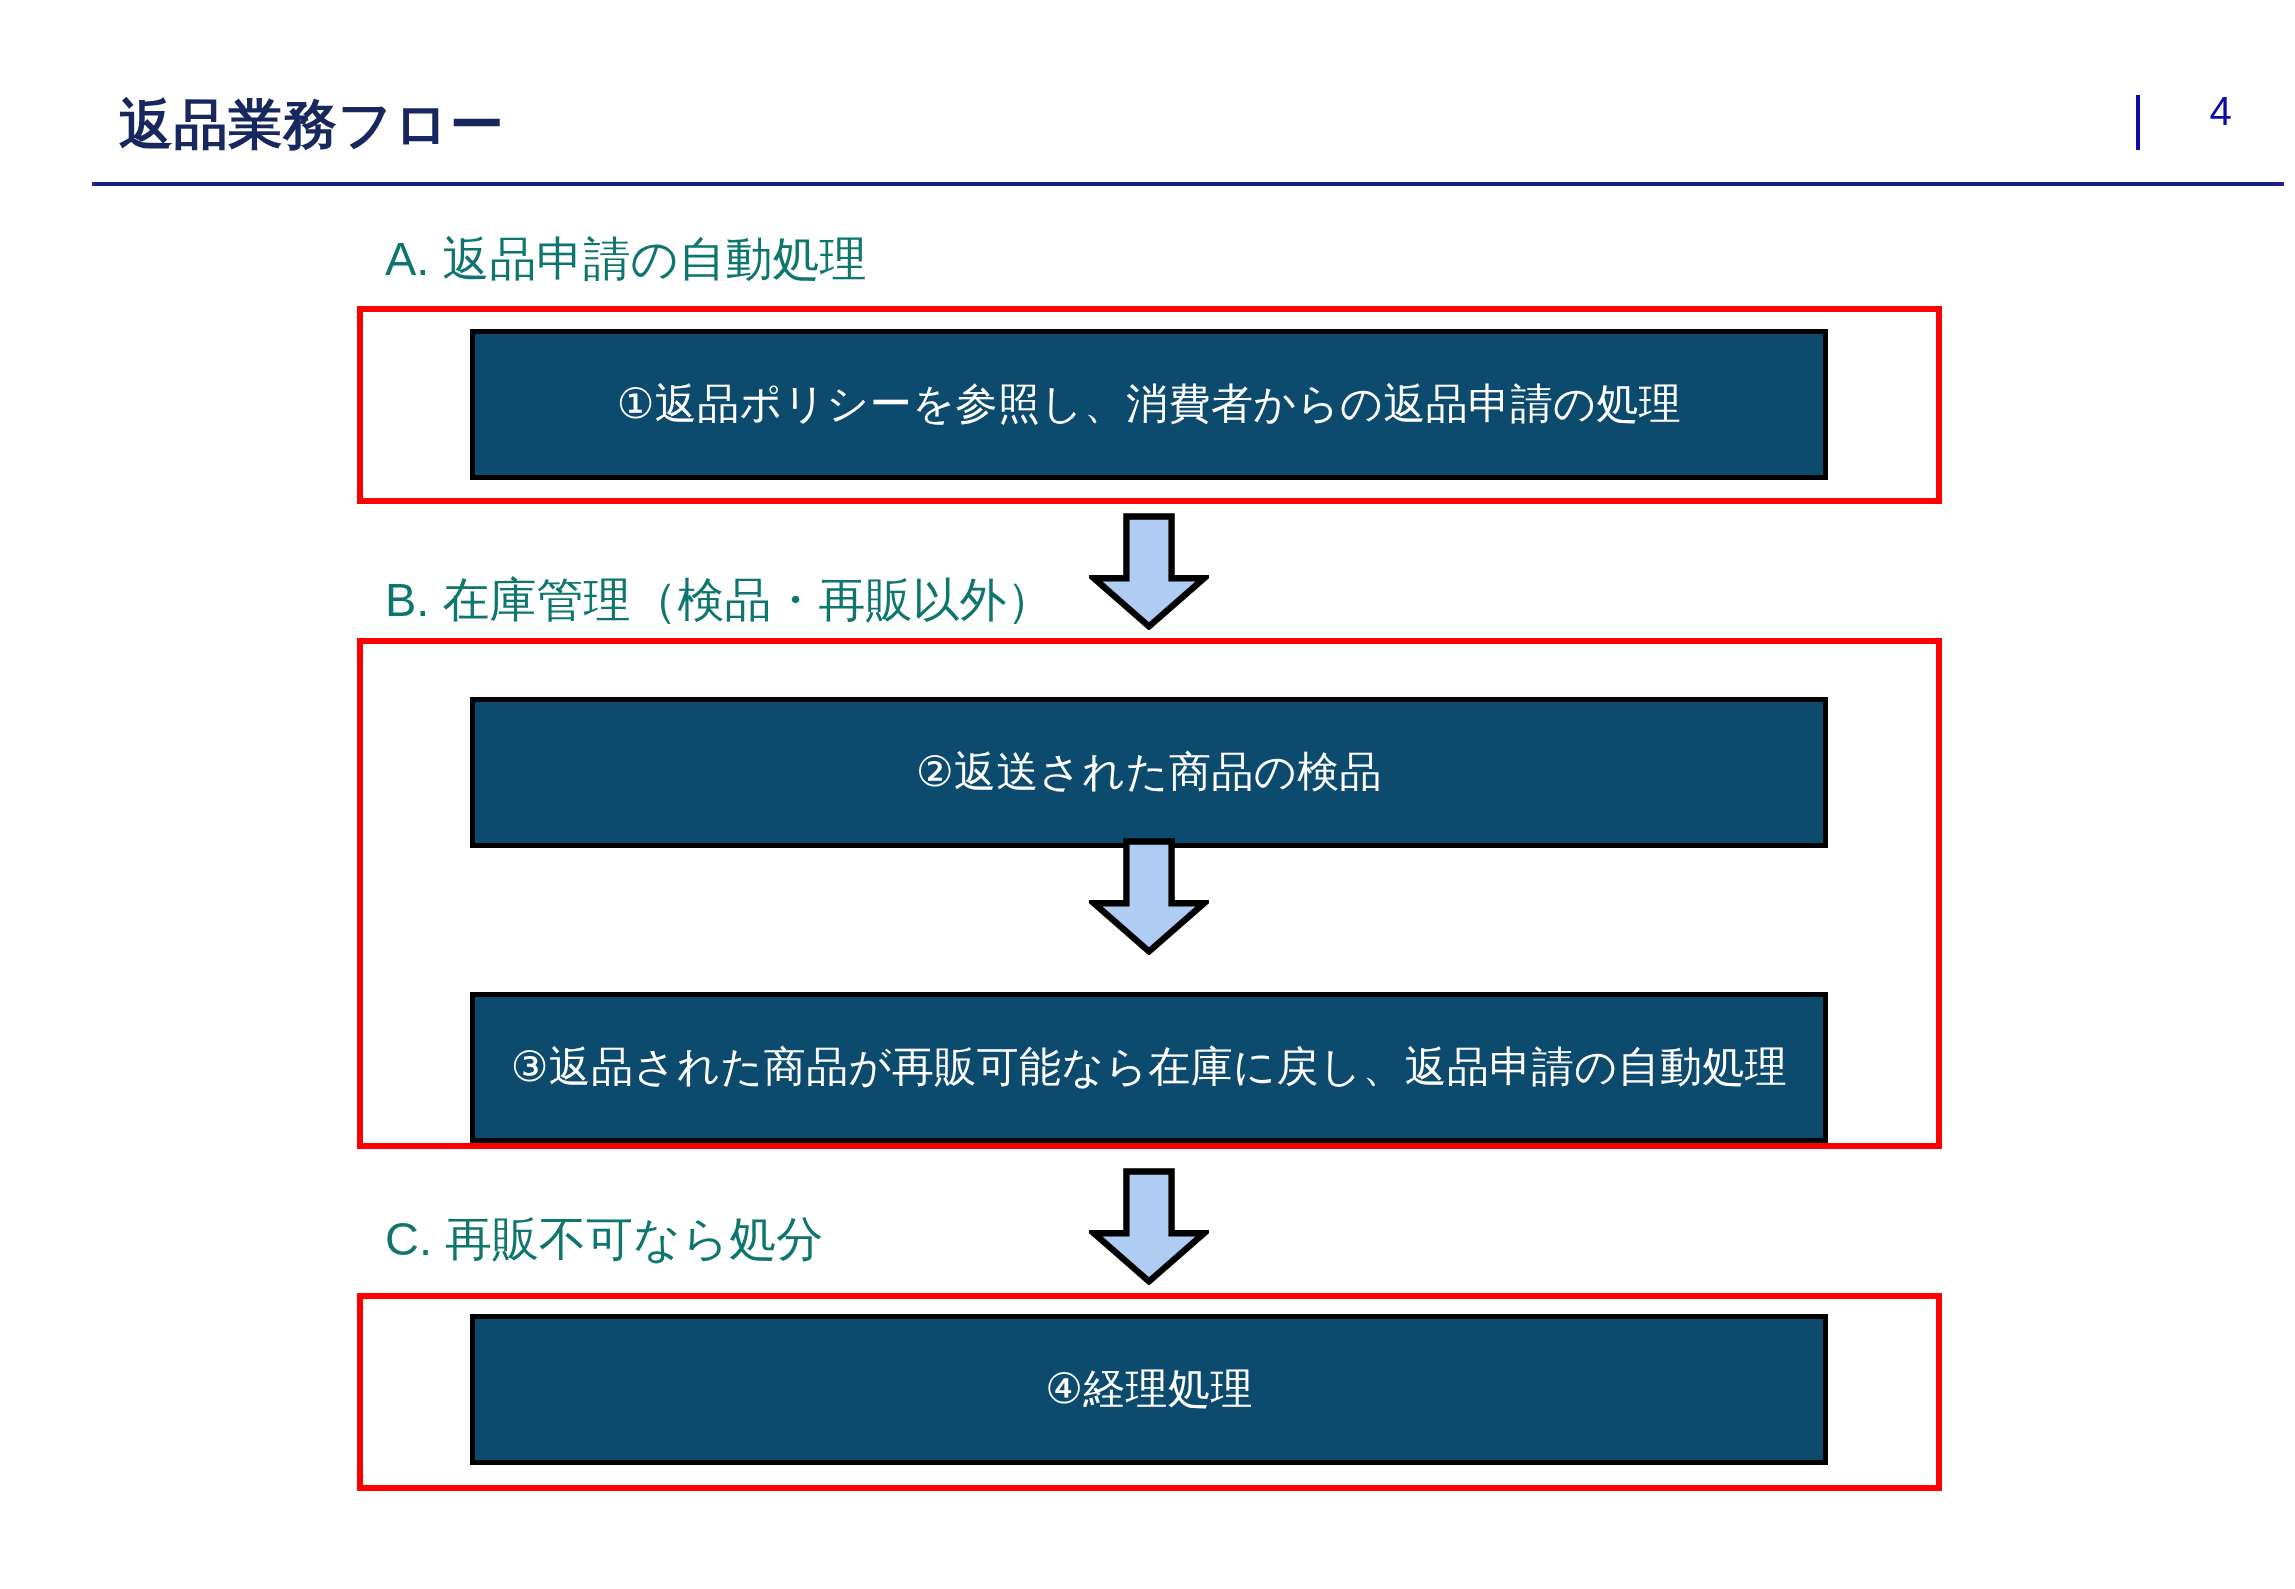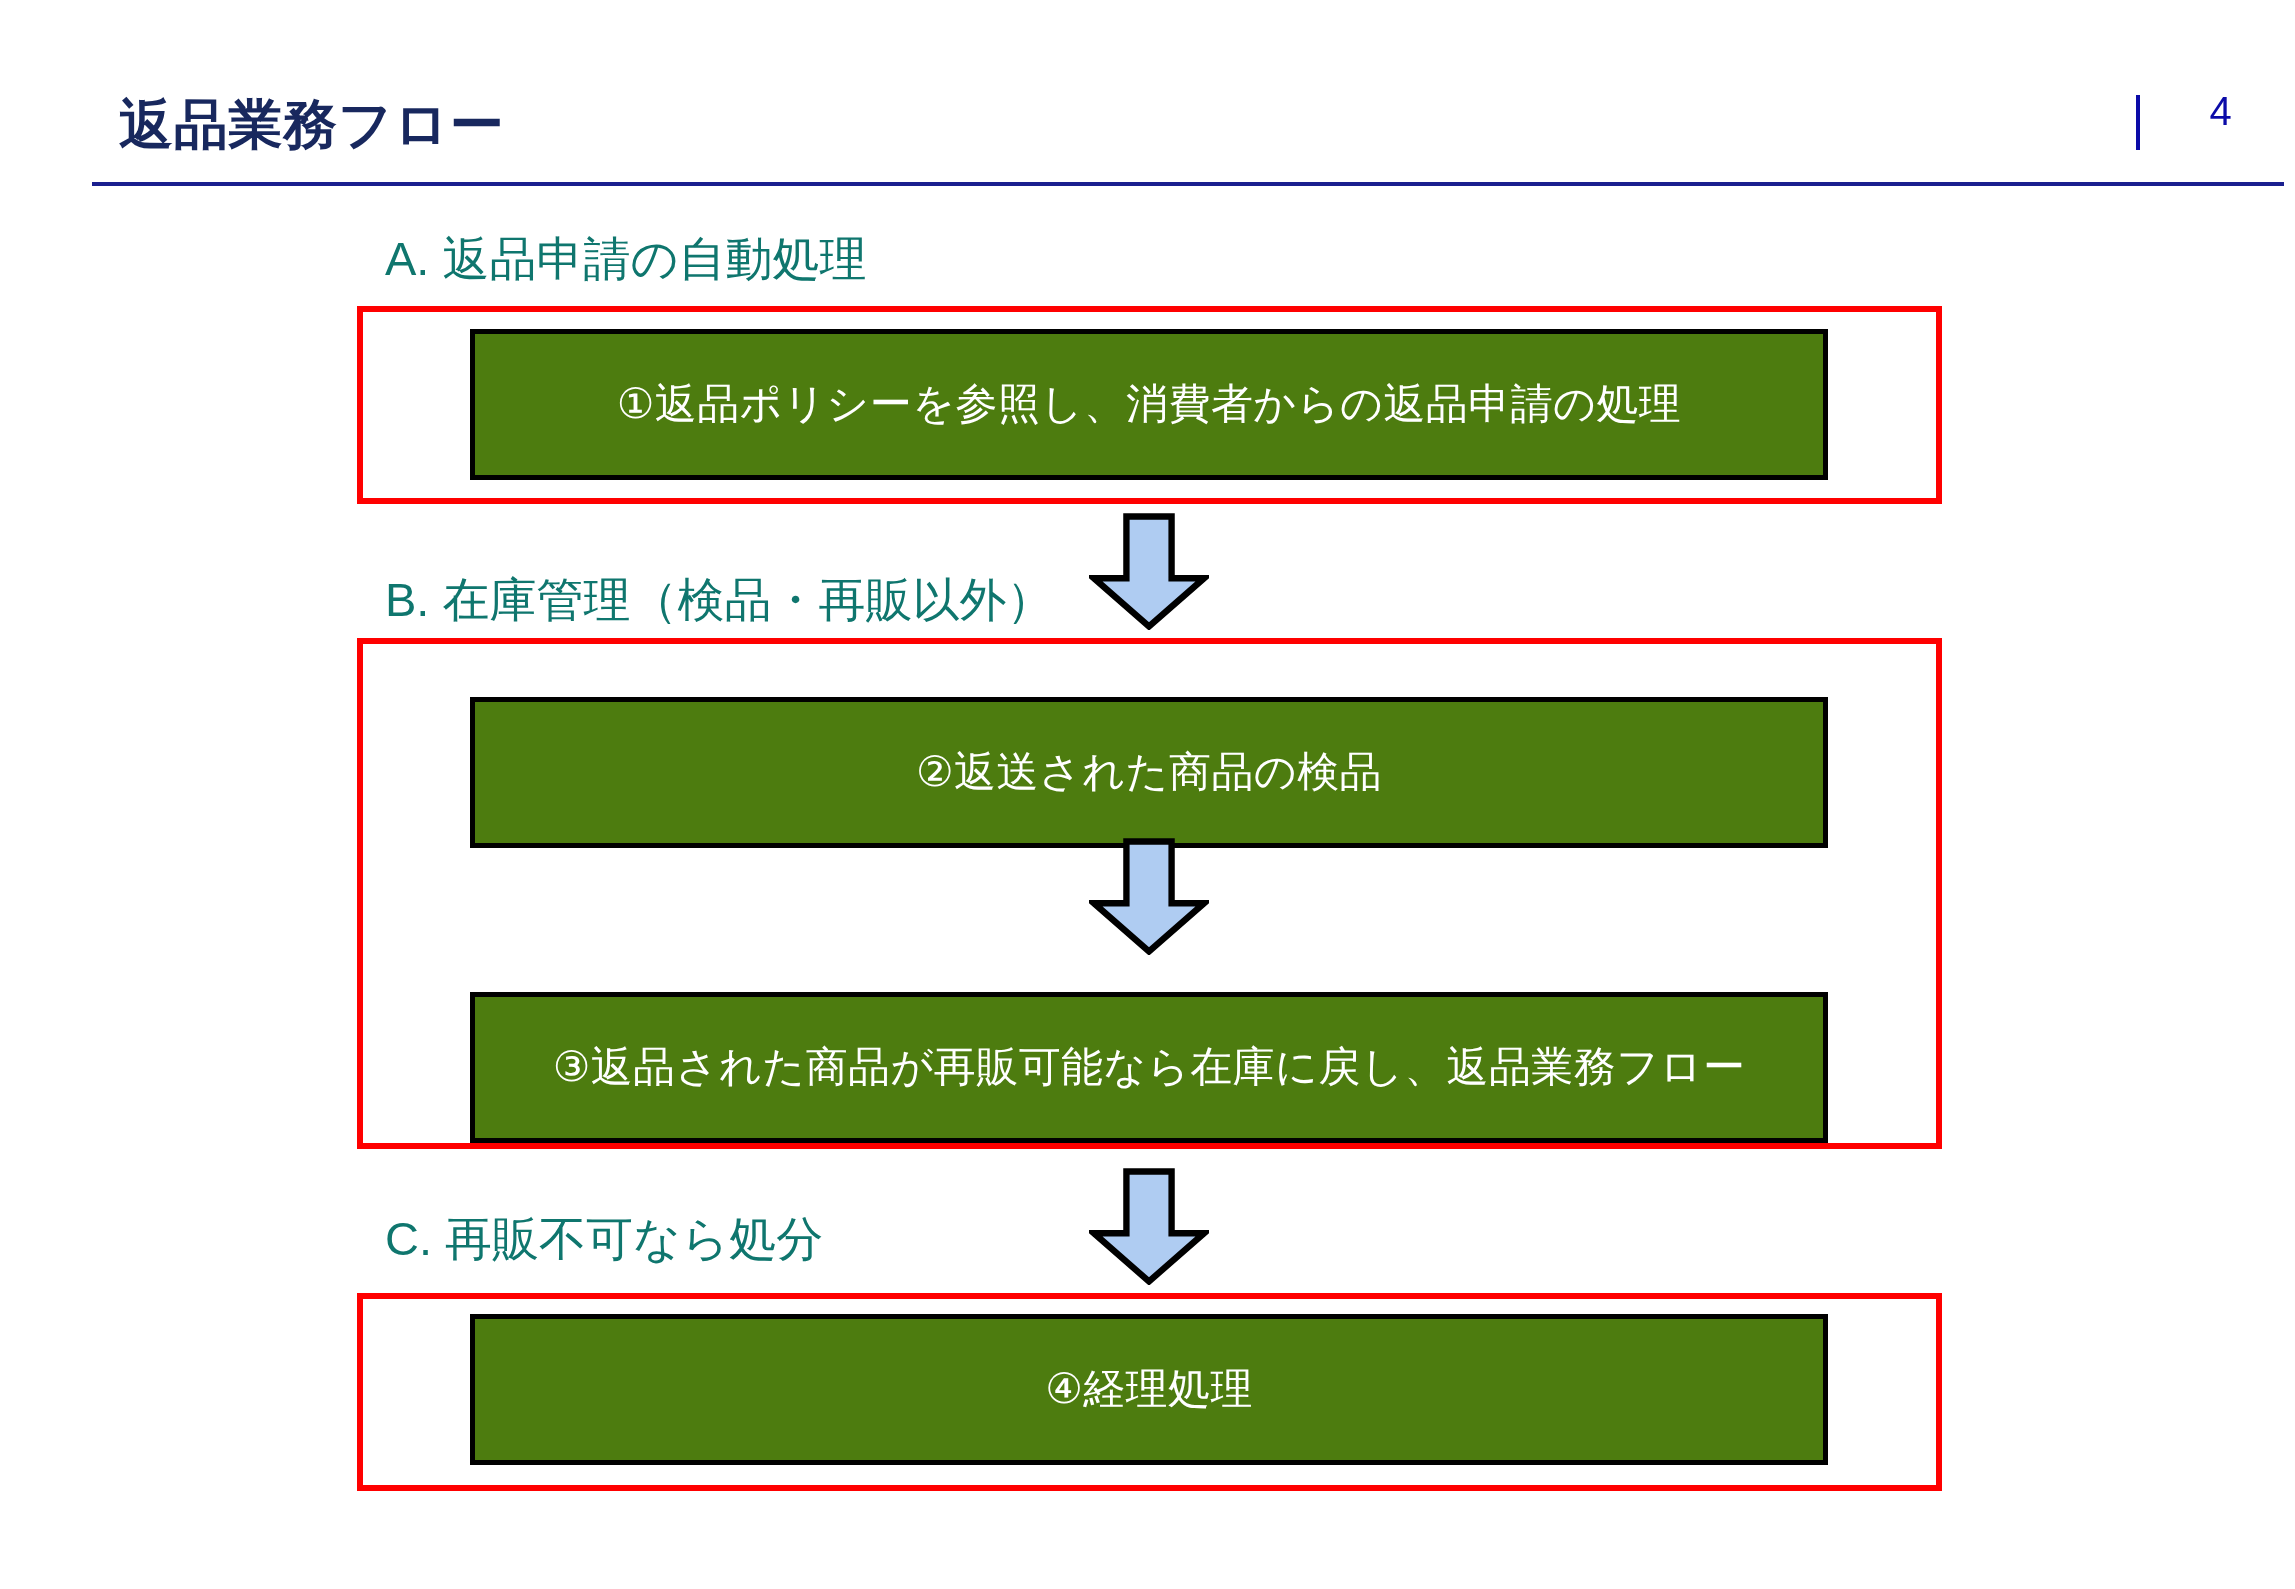--- a/index.html
+++ b/index.html
@@ -85,21 +85,21 @@
     box-sizing: border-box;
     background: transparent;
   }
   #frame-a { left: 357px; top: 306px;  width: 1585px; height: 198px; }
   #frame-b { left: 357px; top: 638px;  width: 1585px; height: 511px; }
   #frame-c { left: 357px; top: 1293px; width: 1585px; height: 198px; }
 
   
   .step-box {
     position: absolute;
-    background: #4d7c0f;
+    background: #0c4a6e;
     border: 5px solid #000000;
     box-sizing: border-box;
     display: flex;
     align-items: center;
     justify-content: center;
     padding: 0 28px;
   }
   .step-box .step-text {
     color: #FFFFFF;
     font-size: 42px;
@@ -159,21 +159,21 @@
     <span class="step-text">②返送された商品の検品</span>
   </div>
 
   <div class="down-arrow" id="arrow-2">
     <svg viewBox="0 0 170 165" preserveAspectRatio="none" aria-hidden="true">
       <polygon points="53,5 117,5 117,92 163,92 85,160 7,92 53,92" fill="#AFCCF2" stroke="#000000" stroke-width="9" stroke-linejoin="miter"></polygon>
     </svg>
   </div>
 
   <div class="step-box" id="box-3">
-    <span class="step-text">③返品された商品が再販可能なら在庫に戻し、返品業務フロー</span>
+    <span class="step-text">③返品された商品が再販可能なら在庫に戻し、返品申請の自動処理</span>
   </div>
 
   <div class="down-arrow" id="arrow-3">
     <svg viewBox="0 0 170 165" preserveAspectRatio="none" aria-hidden="true">
       <polygon points="53,5 117,5 117,92 163,92 85,160 7,92 53,92" fill="#AFCCF2" stroke="#000000" stroke-width="9" stroke-linejoin="miter"></polygon>
     </svg>
   </div>
 
   <div class="section-label" id="label-c">C. 再販不可なら処分</div>
 

